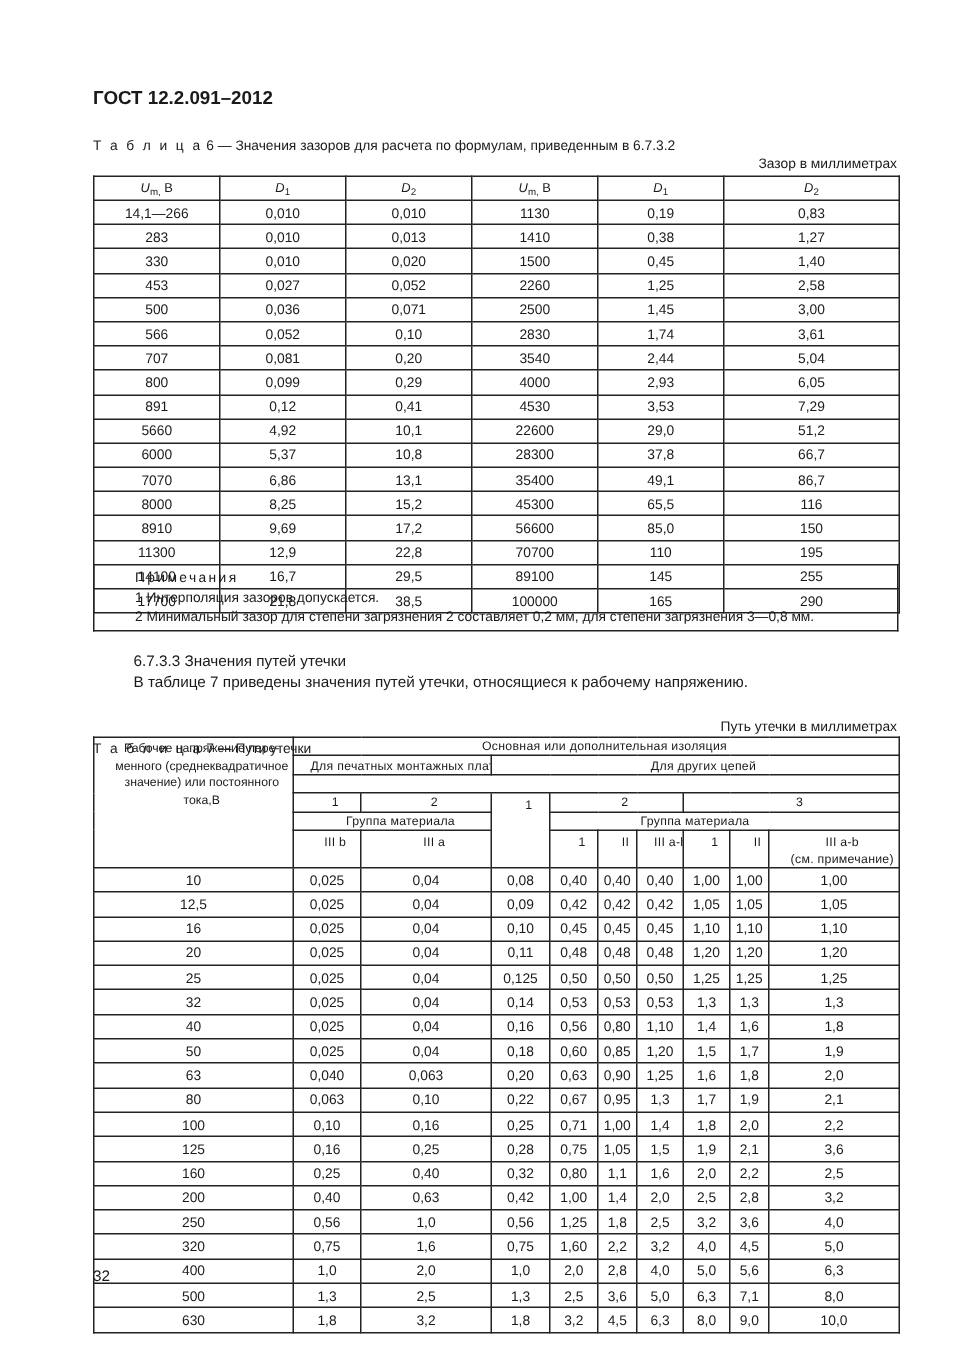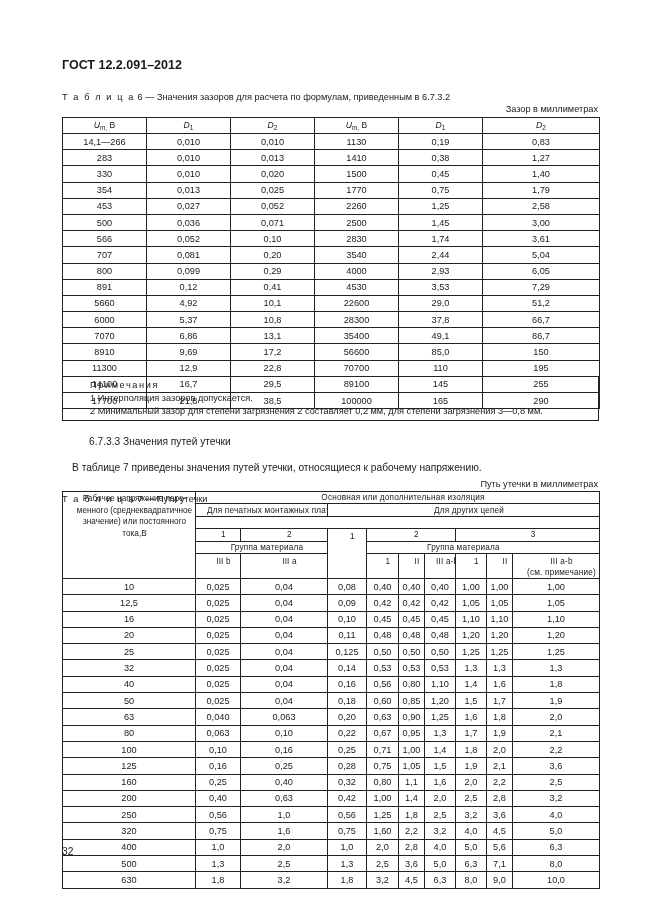--- a/index.html
+++ b/index.html
@@ -86,28 +86,20 @@
       </tr>
       <tr>
         <td>330</td>
         <td>0,010</td>
         <td>0,020</td>
         <td>1500</td>
         <td>0,45</td>
         <td>1,40</td>
       </tr>
       <tr>
-        <td>354</td>
-        <td>0,013</td>
-        <td>0,025</td>
-        <td>1770</td>
-        <td>0,75</td>
-        <td>1,79</td>
-      </tr>
-      <tr>
         <td>453</td>
         <td>0,027</td>
         <td>0,052</td>
         <td>2260</td>
         <td>1,25</td>
         <td>2,58</td>
       </tr>
       <tr>
         <td>500</td>
         <td>0,036</td>
@@ -166,20 +158,28 @@
       </tr>
       <tr>
         <td>7070</td>
         <td>6,86</td>
         <td>13,1</td>
         <td>35400</td>
         <td>49,1</td>
         <td>86,7</td>
       </tr>
       <tr>
+        <td>8000</td>
+        <td>8,25</td>
+        <td>15,2</td>
+        <td>45300</td>
+        <td>65,5</td>
+        <td>116</td>
+      </tr>
+      <tr>
         <td>8910</td>
         <td>9,69</td>
         <td>17,2</td>
         <td>56600</td>
         <td>85,0</td>
         <td>150</td>
       </tr>
       <tr>
         <td>11300</td>
         <td>12,9</td>
@@ -207,21 +207,21 @@
     </tbody>
 </table>
 
 <div class="abs notes">
   <div class="n-title">Примечания</div>
   <div class="n1">1 Интерполяция зазоров допускается.</div>
   <div class="n2">2 Минимальный зазор для степени загрязнения 2 составляет 0,2 мм, для степени загрязнения 3—0,8 мм.</div>
 </div>
 
 <div class="abs para" style="left:89px; top:436px;">6.7.3.3 Значения путей утечки</div>
-<div class="abs para" style="left:72px; top:450px;margin-top:12px;">В таблице 7 приведены значения путей утечки, относящиеся к рабочему напряжению.</div>
+<div class="abs para" style="left:89px; top:450px;">В таблице 7 приведены значения путей утечки, относящиеся к рабочему напряжению.</div>
 
 <div class="abs caption" style="left:62px; top:458px;margin-top:36px;">
   <span class="spaced">Т а б л и ц а</span><span> 7 — Пути утечки</span>
 </div>
 <div class="abs units" style="right:48px; top:479px;">Путь утечки в миллиметрах</div>
 
 <table id="t7">
   <colgroup>
     <col style="width:133px">
     <col style="width:45px">

